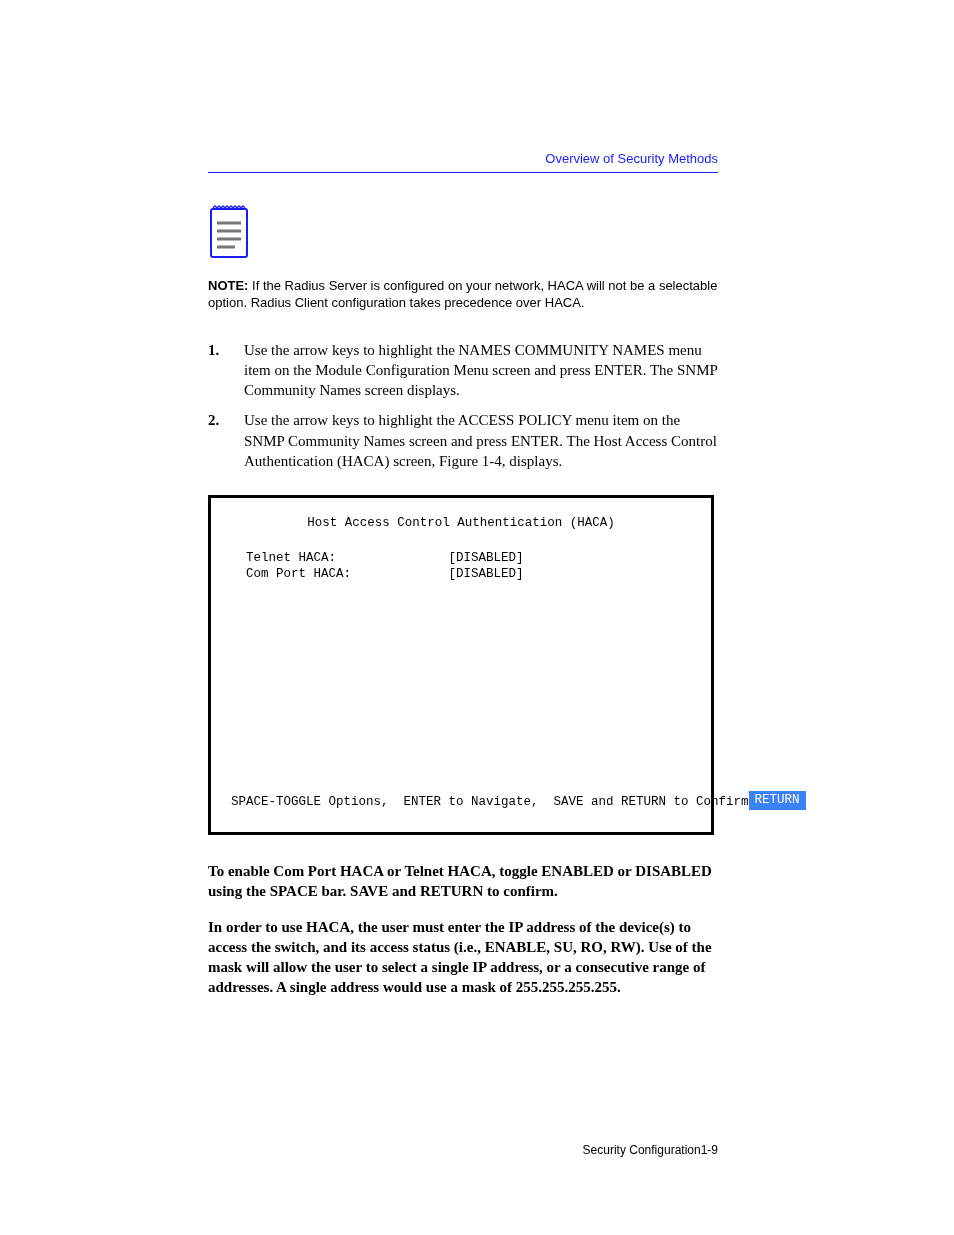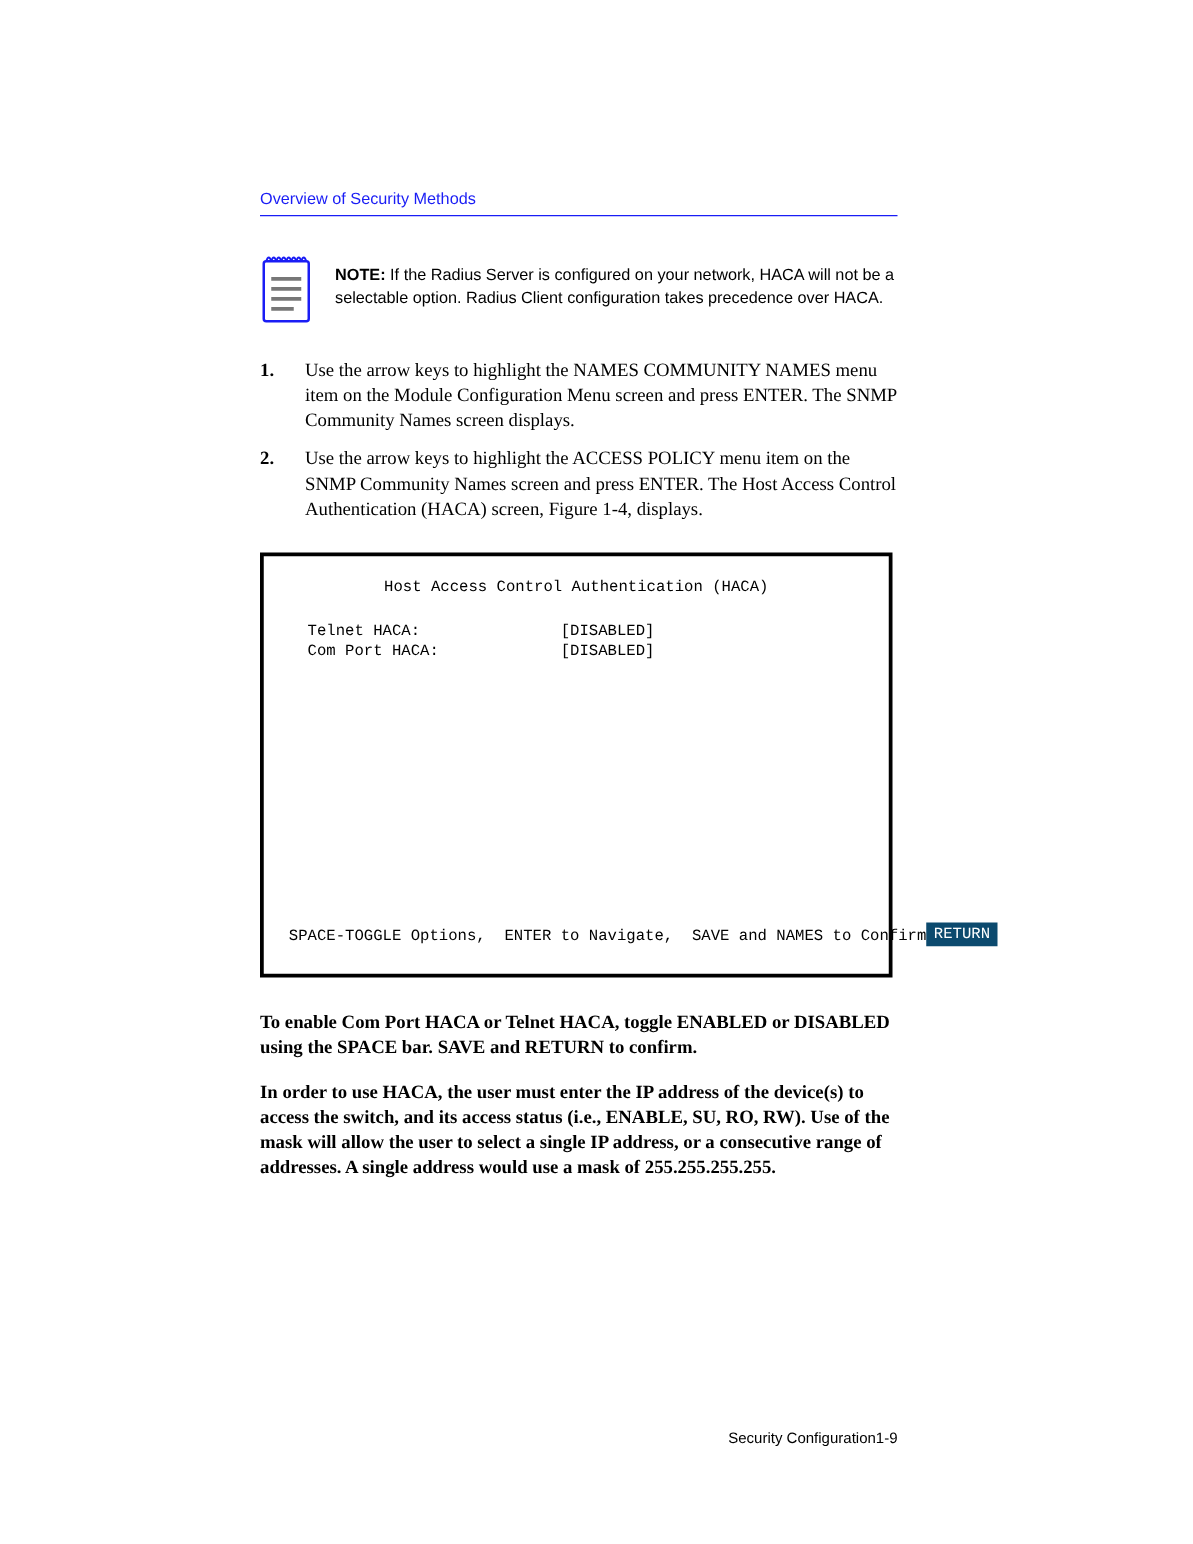--- a/index.html
+++ b/index.html
@@ -1,39 +1,39 @@
 <!DOCTYPE html>
 <html><head>
 <meta charset="utf-8">
 <style>
   html,body{margin:0;padding:0;background:#fff;color:#000;}
   body{width:954px;height:1235px;position:relative;font-family:"Times New Roman",Times,serif;font-size:15px;line-height:1.35;}
   .content{position:absolute;left:208px;top:150px;width:510px;}
-  .running-head{color:#1a1df5;font-size:13px;font-family:Helvetica,Arial,sans-serif;margin-bottom:4px;}
+  .running-head{color:#1a1df5;font-size:13px;font-family:Helvetica,Arial,sans-serif;text-align:right;margin-bottom:4px;}
   hr.sep{border:none;border-top:1px solid #1a1df5;margin:0 0 26px 0;}
   .intro{margin:0 0 22px 0;}
-  .note-row{display:flex;gap:18px;align-items:center;margin-bottom:28px;}
+  .note-row{display:flex;gap:18px;align-items:flex-start;margin-bottom:28px;flex-direction:column;}
   .note-icon{flex:0 0 42px;}
   .note-icon svg{display:block;}
   .note-text{flex:1;font-family:Helvetica,Arial,sans-serif;font-size:13px;}
   .note-label{font-weight:bold;}
   .steps{margin:0 0 24px 0;}
   .step{display:flex;gap:14px;margin-bottom:10px;}
   .step-num{width:22px;flex:0 0 22px;font-weight:bold;}
   .step-body{flex:1;}
   .para{margin-bottom:12px;font-weight:bold;}
   .figcap{font-family:Helvetica,Arial,sans-serif;font-size:13px;margin-bottom:10px;}
   .figcap-lead{font-weight:bold;}
   .figure-box{border:3px solid #000;width:500px;height:334px;position:relative;font-family:"Courier New",monospace;font-size:12.5px;line-height:1.22;}
   .fig-inner{position:absolute;left:20px;top:18px;right:20px;}
   .fig-title{text-align:center;margin-bottom:20px;}
   .fig-line{white-space:pre;}
   .fig-footer{position:absolute;left:20px;right:20px;bottom:22px;display:flex;align-items:flex-end;justify-content:space-between;}
   .fig-help{white-space:pre;}
-  .fig-return{background:#0c4a6e;color:#fff;padding:2px 6px;font-family:"Courier New",monospace;font-size:12.5px;}
+  .fig-return{background:#3b82f6;color:#fff;padding:2px 6px;font-family:"Courier New",monospace;font-size:12.5px;}
   .after-fig{margin-top:26px;}
   .after-fig .para{margin-bottom:14px;}
   .page-footer{position:absolute;left:208px;width:510px;top:1142px;font-family:Helvetica,Arial,sans-serif;font-size:12px;display:flex;justify-content:flex-end;}
 </style>
 </head>
 <body>
 
 <div class="content">
 
   <div class="running-head">Overview of Security Methods</div>
@@ -81,21 +81,21 @@
 
 
   <div class="figure-box">
     <div class="fig-inner">
       <div class="fig-title">Host Access Control Authentication (HACA)</div>
       <div class="fig-line">  Telnet HACA:               [DISABLED]</div>
       <div class="fig-line">  Com Port HACA:             [DISABLED]</div>
       <div class="fig-line"></div>
     </div>
     <div class="fig-footer">
-      <div class="fig-help">SPACE-TOGGLE Options,  ENTER to Navigate,  SAVE and NAMES to Confirm</div>
+      <div class="fig-help">SPACE-TOGGLE Options,  ENTER to Navigate,  SAVE and RETURN to Confirm</div>
       <div class="fig-return">RETURN</div>
     </div>
   </div>
 
   <div class="after-fig">
     <p class="para">To enable Com Port HACA or Telnet HACA, toggle ENABLED or DISABLED using the SPACE bar. SAVE and RETURN to confirm.</p>
     <p class="para">In order to use HACA, the user must enter the IP address of the device(s) to access the switch, and its access status (i.e., ENABLE, SU, RO, RW). Use of the mask will allow the user to select a single IP address, or a consecutive range of addresses. A single address would use a mask of 255.255.255.255.</p>
   </div>
 
 </div>

